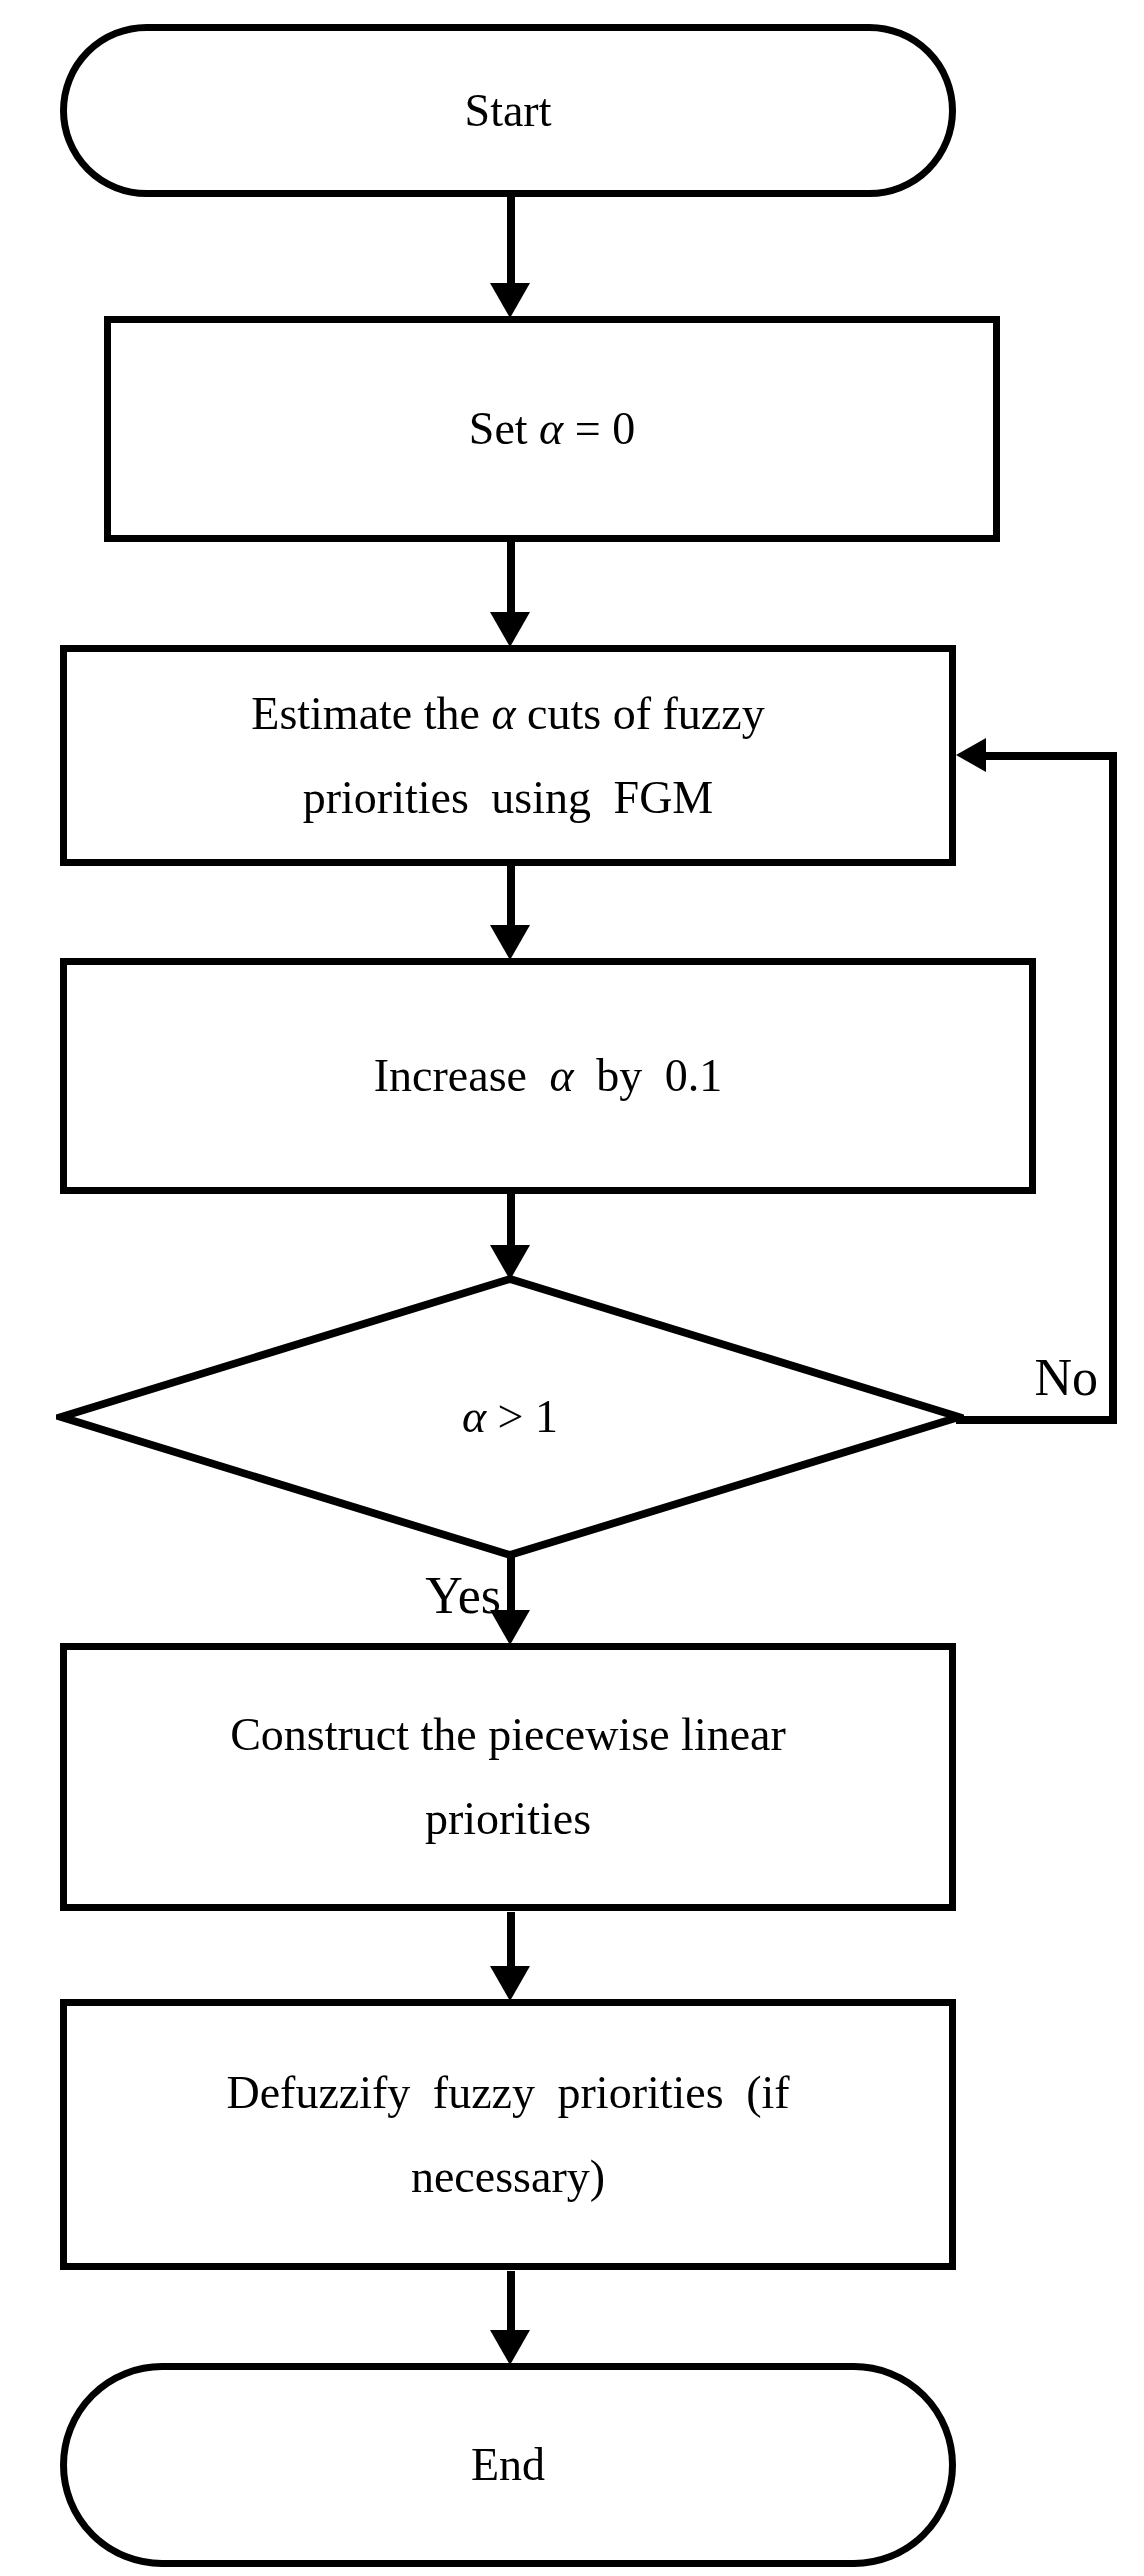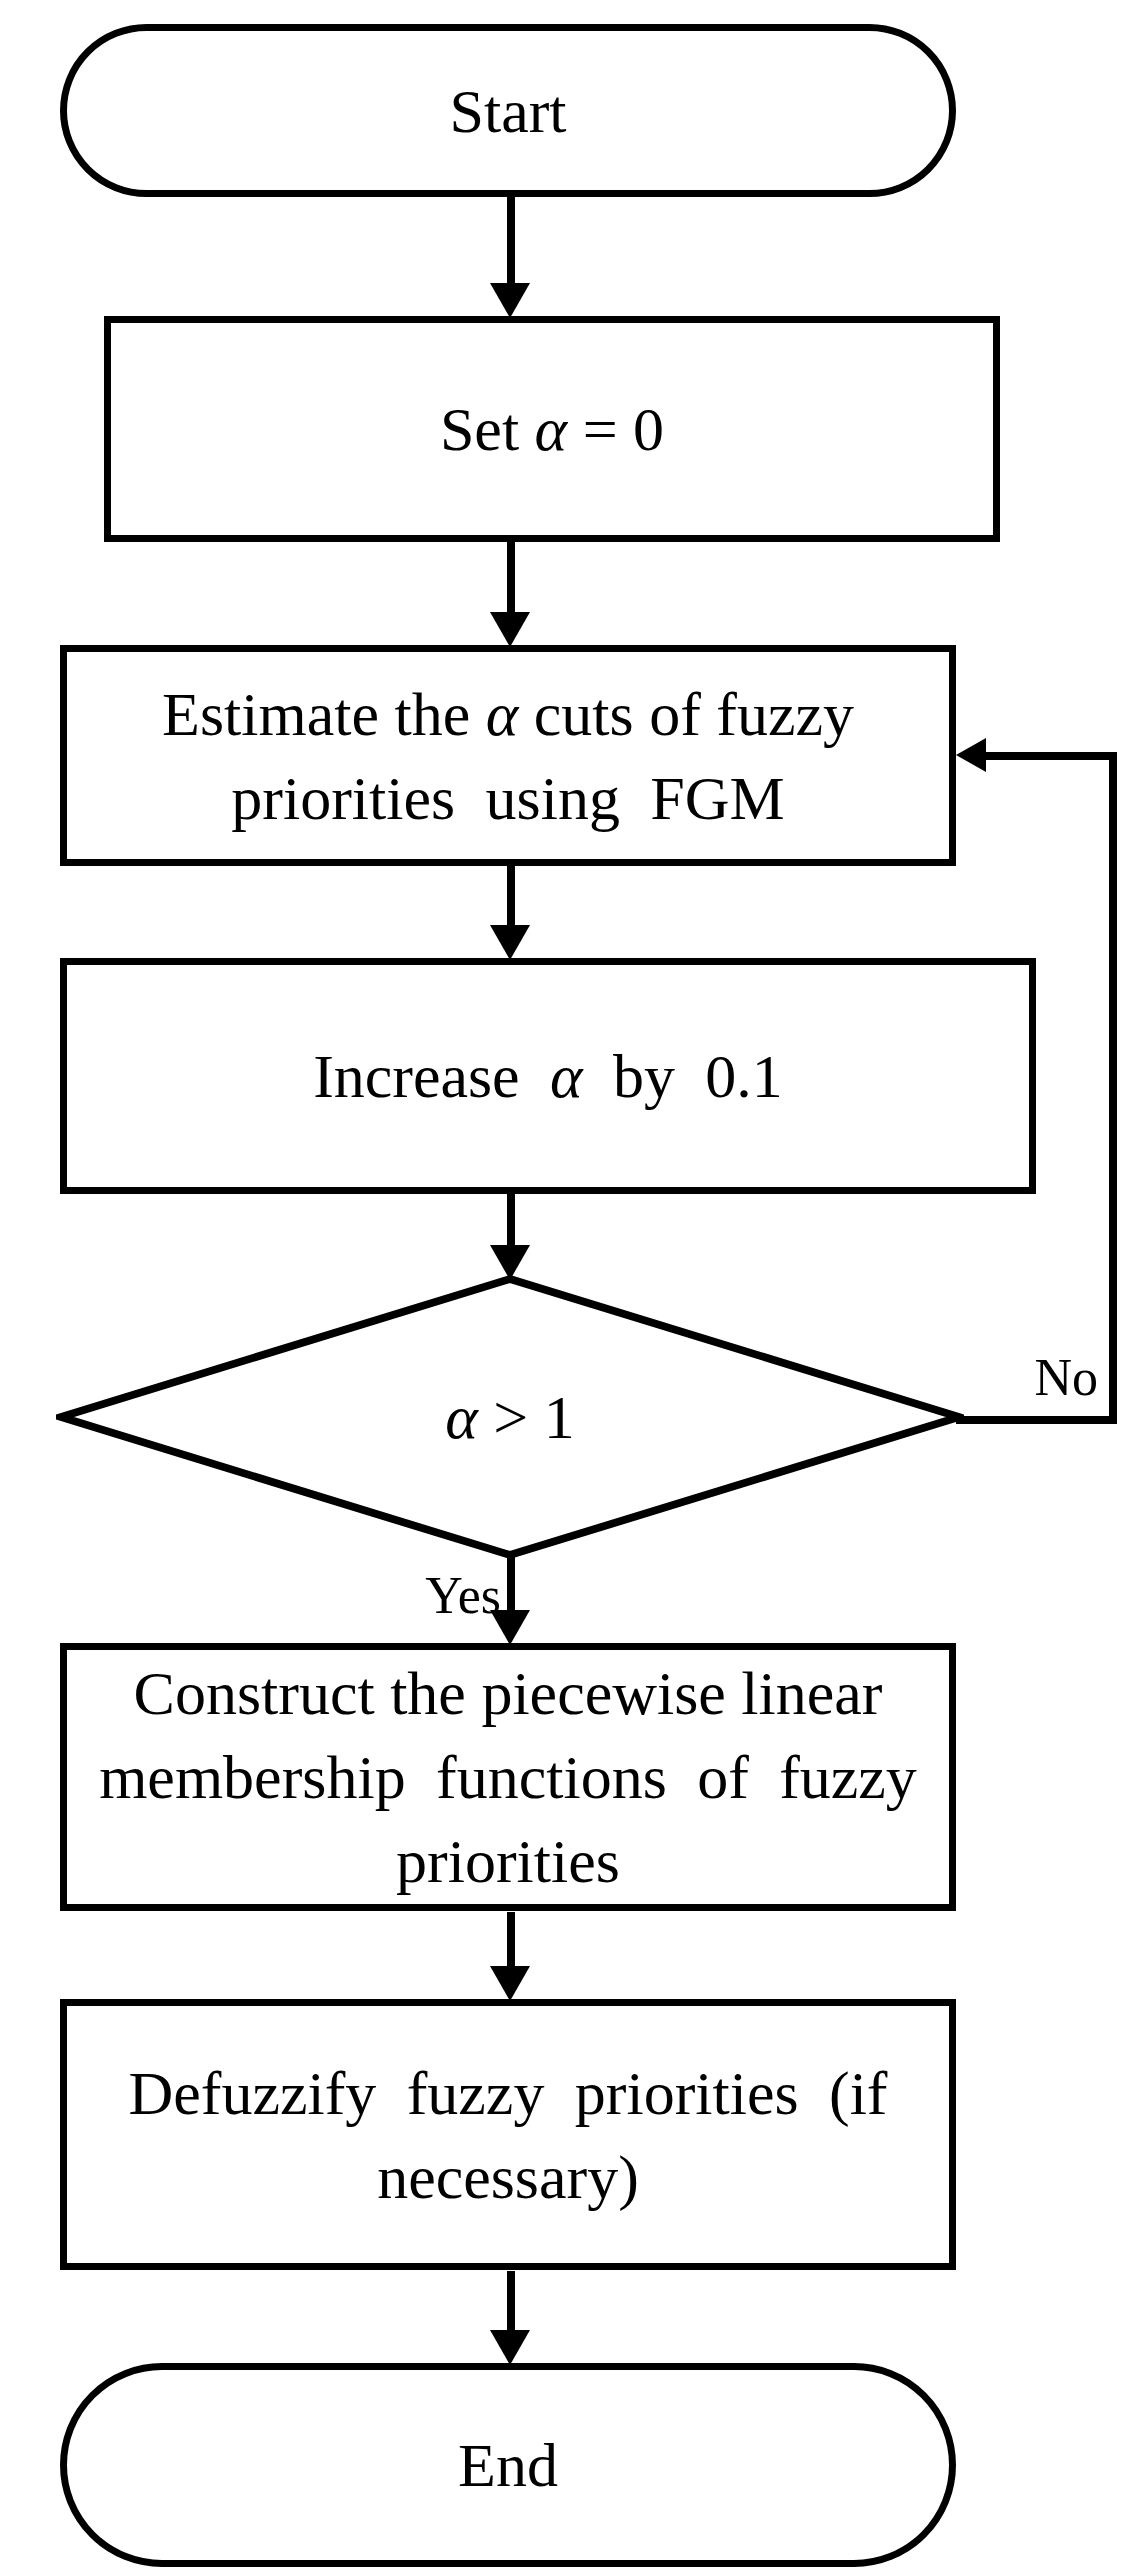--- a/index.html
+++ b/index.html
@@ -17,21 +17,21 @@
     box-sizing: border-box;
     border: 7.8px solid #000000;
     background: #ffffff;
     display: flex;
     flex-direction: column;
     justify-content: center;
     align-items: center;
   }
   .stadium { border-radius: 117px; }
   .line {
-    font-size: 62px;
+    font-size: 46px;
     line-height: 84px;
     white-space: nowrap;
     text-align: right;
   }
   .alpha { font-style: italic; }
   .spread { word-spacing: 0.24em; }
   .shaft-v { position: absolute; width: 7.8px; background: #000000; }
   .shaft-h { position: absolute; height: 7.8px; background: #000000; }
   .head-down {
     position: absolute; width: 0; height: 0;
@@ -107,21 +107,20 @@
   <div class="shaft-h" style="left:986px; top:752px; width:123px;"></div>
   <div class="head-left" style="left:956px; top:738px;"></div>
   <div class="edge-label" style="left:904px; top:1344px; width:194px; text-align:right;">No</div>
 
   <div class="edge-label" style="left:292px; top:1562px; width:209px; text-align:right;">Yes</div>
   <div class="shaft-v" style="left:507px; top:1555px; height:57px;"></div>
   <div class="head-down" style="left:490px; top:1610px;"></div>
 
   <div class="node" style="left:60px; top:1643px; width:896px; height:268px;">
     <div class="line"><span>Construct the piecewise linear</span></div>
-    <div class="line spread"><span>membership functions of fuzzy</span></div>
     <div class="line"><span>priorities</span></div>
   </div>
 
   <div class="shaft-v" style="left:507px; top:1912px; height:56px;"></div>
   <div class="head-down" style="left:490px; top:1966px;"></div>
 
   <div class="node" style="left:60px; top:1999px; width:896px; height:271px;">
     <div class="line spread"><span>Defuzzify fuzzy priorities (if</span></div>
     <div class="line"><span>necessary)</span></div>
   </div>

